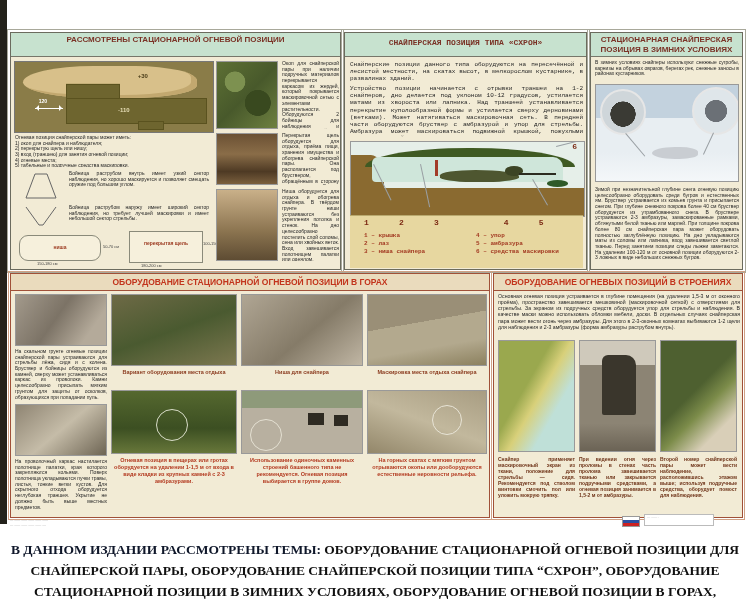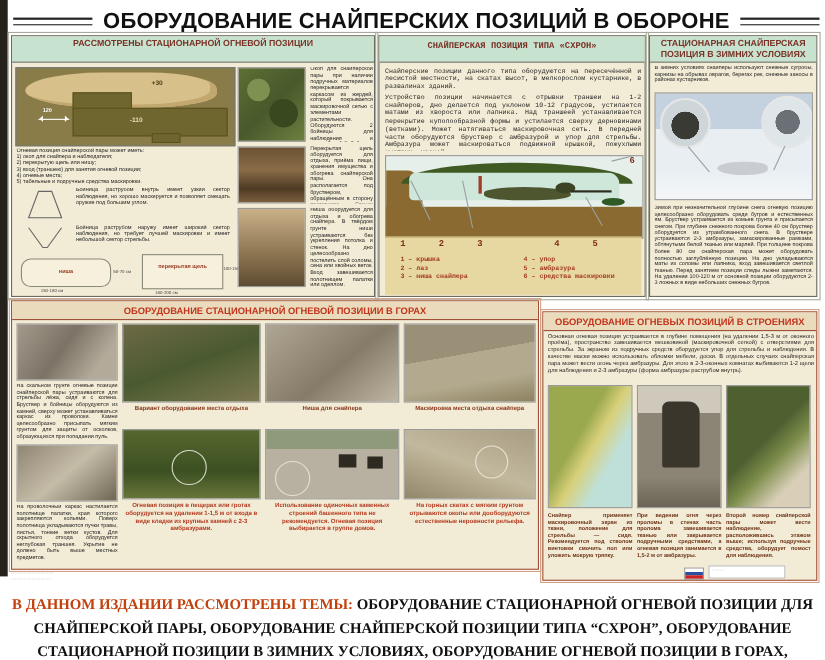--- a/index.html
+++ b/index.html
@@ -76,40 +76,35 @@
   .sc-head{position:absolute;left:66%;top:33%;width:8%;height:13%;background:#3c4424;border-radius:50%;}
   .sc-rifle{position:absolute;left:72%;top:42%;width:16%;height:2px;background:#2c2c20;}
   .sc-post{position:absolute;left:36%;top:24%;width:3px;height:22%;background:#a23b28;}
   .sc-bush{position:absolute;left:84%;top:52%;width:9%;height:9%;background:#2f5a28;border-radius:50%;}
   .legendband{position:absolute;background:#e7d7a0;border-top:1px solid #b9a96e;}
   .marker{position:absolute;font-weight:bold;color:#7c2a14;font-size:8px;}
   .leg{font-size:6px;font-weight:bold;color:#a33b23;line-height:1.35;white-space:nowrap;}
   
   .footer{position:absolute;left:3px;top:540px;width:744px;text-align:center;
     font-family:"Liberation Serif",serif;font-weight:bold;font-size:13.5px;line-height:1.55;color:#111;}
-  .footer .lead{color:#c2410c;}
+  .footer .lead{color:#0f172a;}
   .imprint{position:absolute;left:10px;top:519px;font-size:3.5px;line-height:1.4;color:#888;}
   .flagbox{position:absolute;left:622px;top:514px;width:120px;height:12px;}
   .flag{position:absolute;left:0;top:2px;width:16px;height:9px;border:0.5px solid #999;}
   .flag .w{height:3px;background:#fff;}.flag .b{height:3px;background:#2b4ea0;}.flag .r{height:3px;background:#c22;}
   .pubbox{position:absolute;left:22px;top:0;width:70px;height:12px;border:1px solid #bbb;background:#fff;
     font-size:3.5px;color:#999;line-height:1.3;padding:1px 2px;box-sizing:border-box;overflow:hidden;}
 </style>
 </head>
 <body>
 
 <div class="page">
   <div class="poster">
     <div class="left-bar"></div>
 
-    <div class="titlebar">
-      <div class="tline"></div>
-      <div class="ptitle">ОБОРУДОВАНИЕ СНАЙПЕРСКИХ ПОЗИЦИЙ В ОБОРОНЕ</div>
-      <div class="tline"></div>
-    </div>
 
     <section class="sec" style="left:10px;top:32px;width:331px;height:238px;">
       <div class="ghead">
         <div>РАССМОТРЕНЫ СТАЦИОНАРНОЙ ОГНЕВОЙ ПОЗИЦИИ</div>
       </div>
 
       <div class="plan" style="left:3px;top:28px;width:198px;height:70px;">
         <div class="plan-parapet"></div>
         <div class="plan-trench-leg"></div>
         <div class="plan-trench"></div>
@@ -248,21 +243,21 @@
       <div class="abs capr" style="left:230px;top:183px;width:122px;height:48px;">Использование одиночных каменных строений башенного типа не рекомендуется. Огневая позиция выбирается в группе домов.</div>
 
       <div class="photo ph-slope" style="left:356px;top:20px;width:120px;height:72px;"></div>
       <div class="abs cap" style="left:356px;top:95px;width:120px;height:18px;">Маскировка места отдыха снайпера</div>
       <div class="photo ph-slope2" style="left:356px;top:116px;width:120px;height:64px;">
         <div style="position:absolute;left:64px;top:14px;width:28px;height:28px;border:1.5px solid #e8e4d6;border-radius:50%;"></div>
       </div>
       <div class="abs capr" style="left:356px;top:183px;width:120px;height:48px;">На горных скатах с мягким грунтом отрываются окопы или дооборудуются естественные неровности рельефа.</div>
     </section>
 
-    <section class="bsec" style="left:493px;top:283px;width:250px;height:245px;">
+    <section class="bsec" style="left:493px;top:273px;width:250px;height:245px;">
       <div class="bhead">ОБОРУДОВАНИЕ ОГНЕВЫХ ПОЗИЦИЙ В СТРОЕНИЯХ</div>
       <div class="abs" style="left:4px;top:19px;width:242px;height:44px;font-size:5.2px;line-height:1.18;text-align:justify;color:#262626;overflow:hidden;">Основная огневая позиция устраивается в глубине помещения (на удалении 1,5-3 м от оконного проёма), пространство завешивается мешковиной (маскировочной сеткой) с отверстиями для стрельбы. За экраном из подручных средств оборудуется упор для стрельбы и наблюдения. В качестве маски можно использовать обломки мебели, доски. В отдельных случаях снайперская пара может вести огонь через амбразуры. Для этого в 2-3-оконных комнатах выбиваются 1-2 щели для наблюдения и 2-3 амбразуры (форма амбразуры раструбом внутрь).</div>
 
       <div class="photo ph-indoor" style="left:4px;top:66px;width:77px;height:112px;"></div>
       <div class="photo ph-wall" style="left:85px;top:66px;width:77px;height:112px;">
         <div style="position:absolute;left:22px;top:14px;width:34px;height:60px;background:#3a362c;border-radius:6px 10px 2px 2px;"></div>
       </div>
       <div class="photo ph-window" style="left:166px;top:66px;width:77px;height:112px;"></div>
 
       <div class="abs capj" style="left:4px;top:182px;width:77px;height:58px;">Снайпер применяет маскировочный экран из ткани, положение для стрельбы — сидя. Рекомендуется под стволом винтовки смочить пол или уложить мокрую тряпку.</div>

